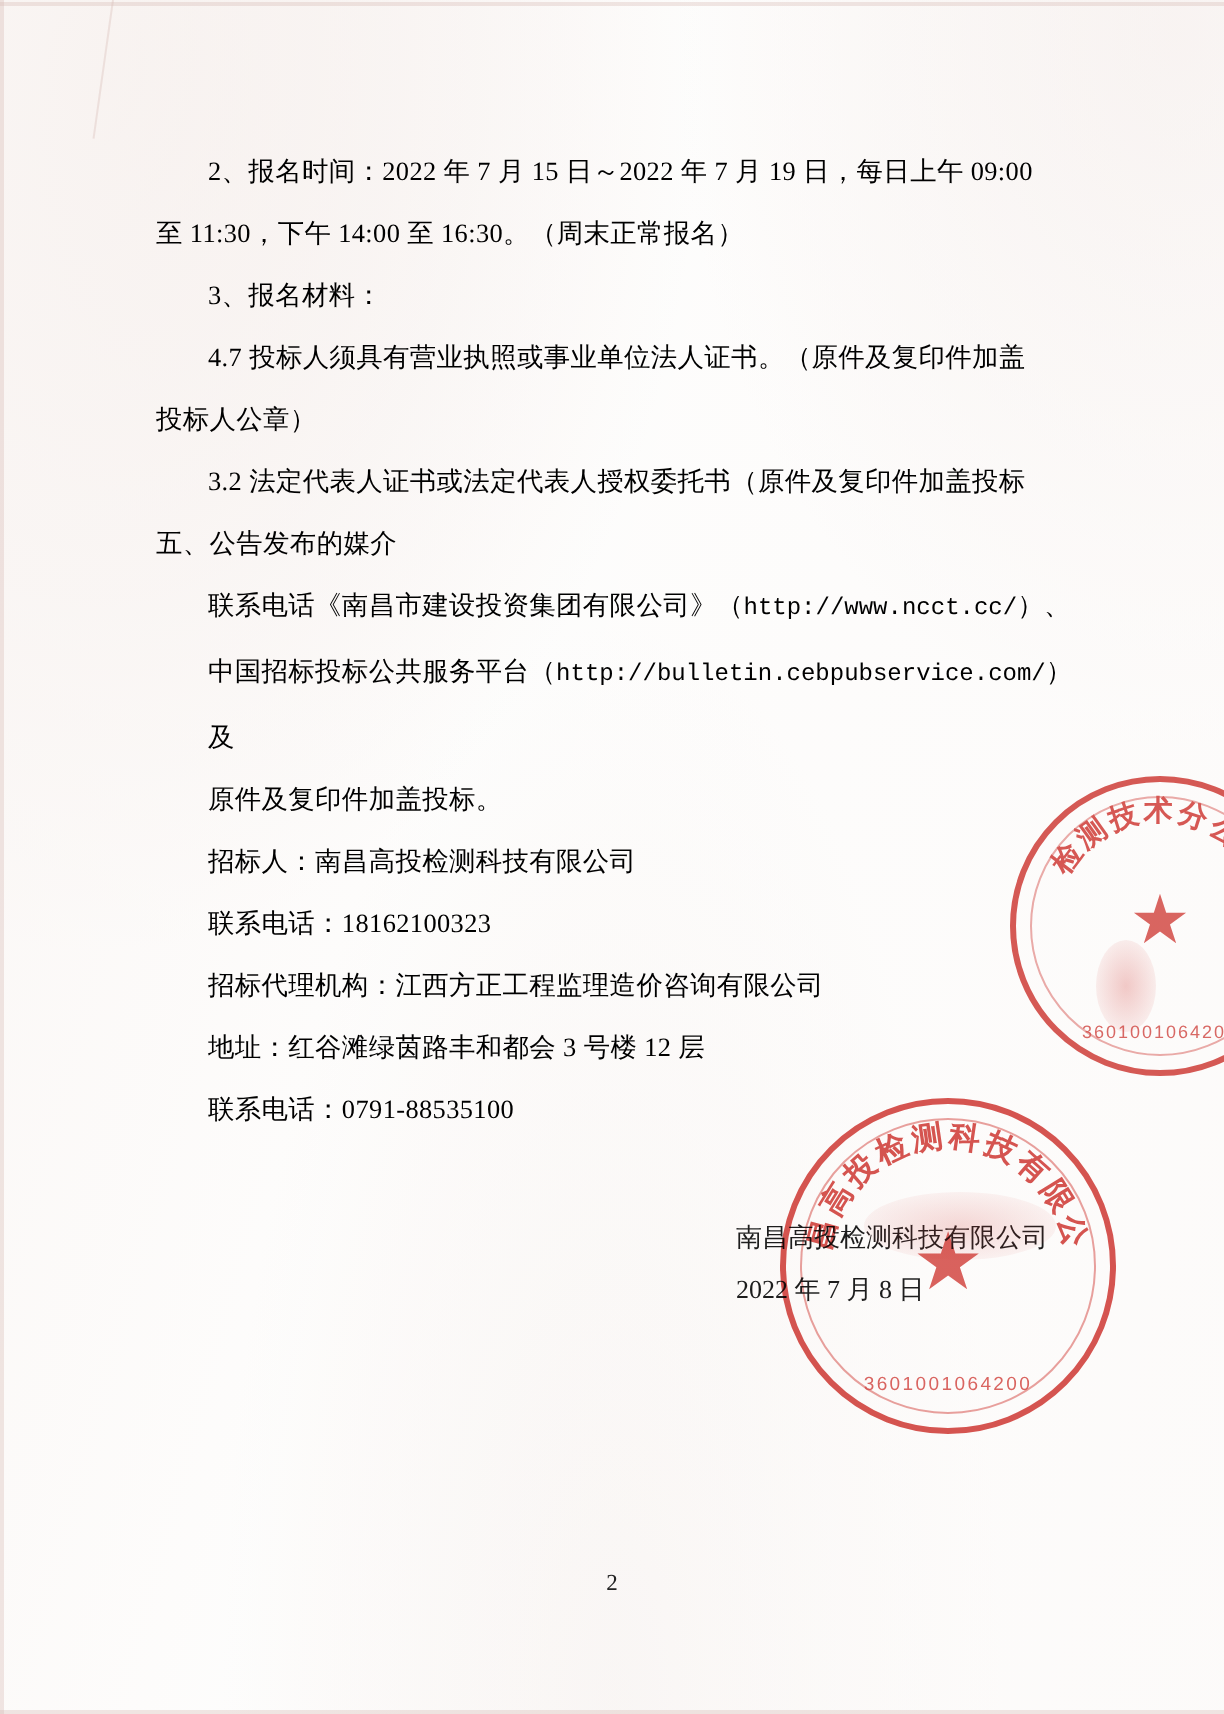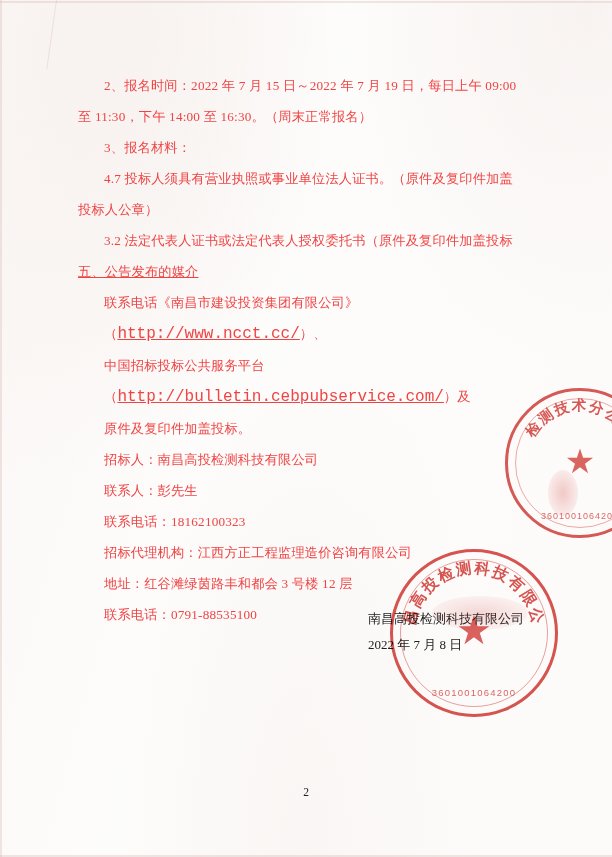--- a/index.html
+++ b/index.html
@@ -40,35 +40,34 @@
     width: 612px;
     height: 857px;
   }
   .body-text {
     position: absolute;
     left: 78px;
     top: 70px;
     width: 460px;
     font-size: 13.2px;
     line-height: 31px;
-    color: #ef4444;
+    color: #000000;
     letter-spacing: 0.2px;
   }
   .p {
     margin: 0;
     text-indent: 0;
   }
   .ind1 { padding-left: 26px; }
   .ind-sec { padding-left: 0px; }
   .ind-body { padding-left: 26px; }
   .mono {
     font-family: "Liberation Mono", monospace;
-    font-size: 16px;
+    font-size: 12px;
     letter-spacing: 0;
-    text-decoration: underline;
   }
   .page-number {
     position: absolute;
     left: 0;
     top: 786px;
     width: 612px;
     text-align: center;
     font-size: 11.5px;
     color: #222;
   }
@@ -192,29 +191,28 @@
   <div class="content">
 
     <div class="body-text">
 
       <p class="p ind1">2、报名时间：2022 年 7 月 15 日～2022 年 7 月 19 日，每日上午 09:00</p>
       <p class="p ind-sec">至 11:30，下午 14:00 至 16:30。（周末正常报名）</p>
       <p class="p ind1">3、报名材料：</p>
       <p class="p ind1">4.7 投标人须具有营业执照或事业单位法人证书。（原件及复印件加盖</p>
       <p class="p ind-sec">投标人公章）</p>
       <p class="p ind1">3.2 法定代表人证书或法定代表人授权委托书（原件及复印件加盖投标</p>
-      <p class="p ind-sec" style="padding-left:0;text-indent:-18px;margin-left:18px;text-decoration:underline;">五、公告发布的媒介</p>
+      <p class="p ind-sec" style="padding-left:0;text-indent:-18px;margin-left:18px;">五、公告发布的媒介</p>
 
       <p class="p ind-body"><span>联系电话《南昌市建设投资集团有限公司》（</span><span class="mono">http://www.ncct.cc/</span><span>）、</span></p>
       <p class="p ind-body"><span>中国招标投标公共服务平台（</span><span class="mono">http://bulletin.cebpubservice.com/</span><span>）及</span></p>
       <p class="p ind-body">原件及复印件加盖投标。</p>
 
 
       <p class="p ind-body">招标人：南昌高投检测科技有限公司</p>
-      <p class="p ind-body">联系人：彭先生</p>
       <p class="p ind-body">联系电话：18162100323</p>
       <p class="p ind-body">招标代理机构：江西方正工程监理造价咨询有限公司</p>
       <p class="p ind-body">地址：红谷滩绿茵路丰和都会 3 号楼 12 层</p>
       <p class="p ind-body">联系电话：0791-88535100</p>
 
     </div>
 
     <div class="sign-block">
       <div>南昌高投检测科技有限公司</div>
       <div>2022 年 7 月 8 日</div>

